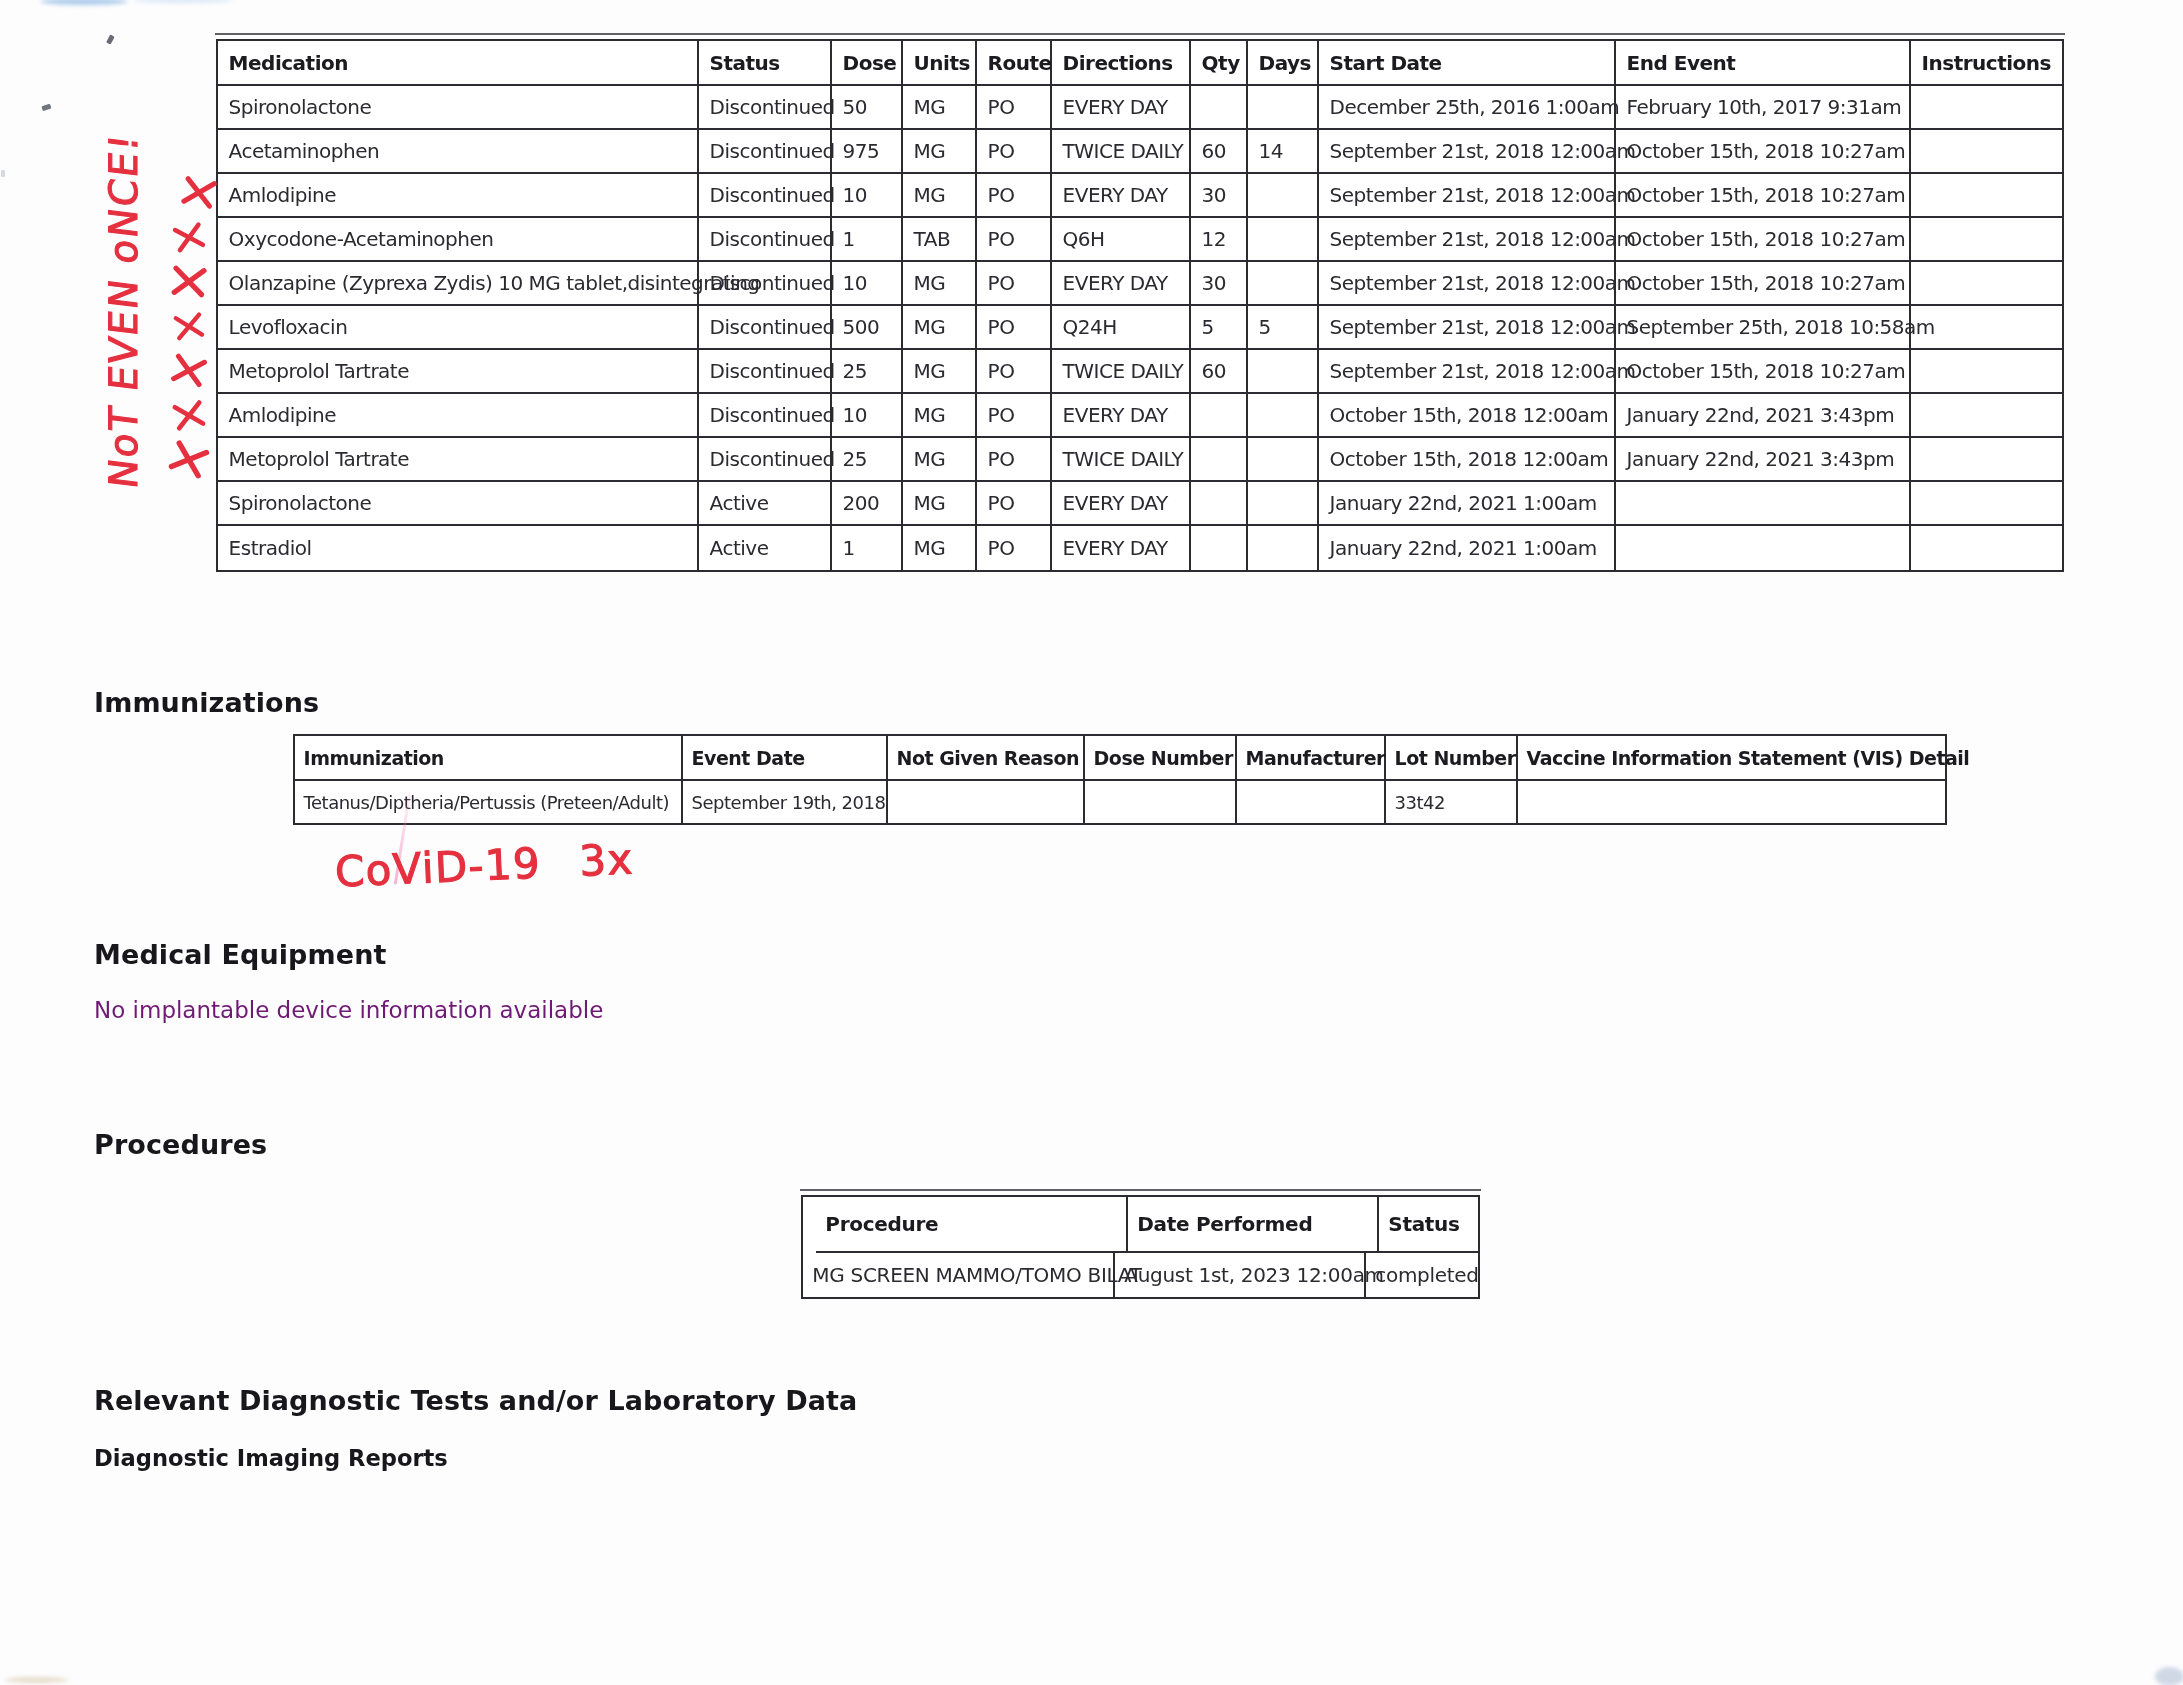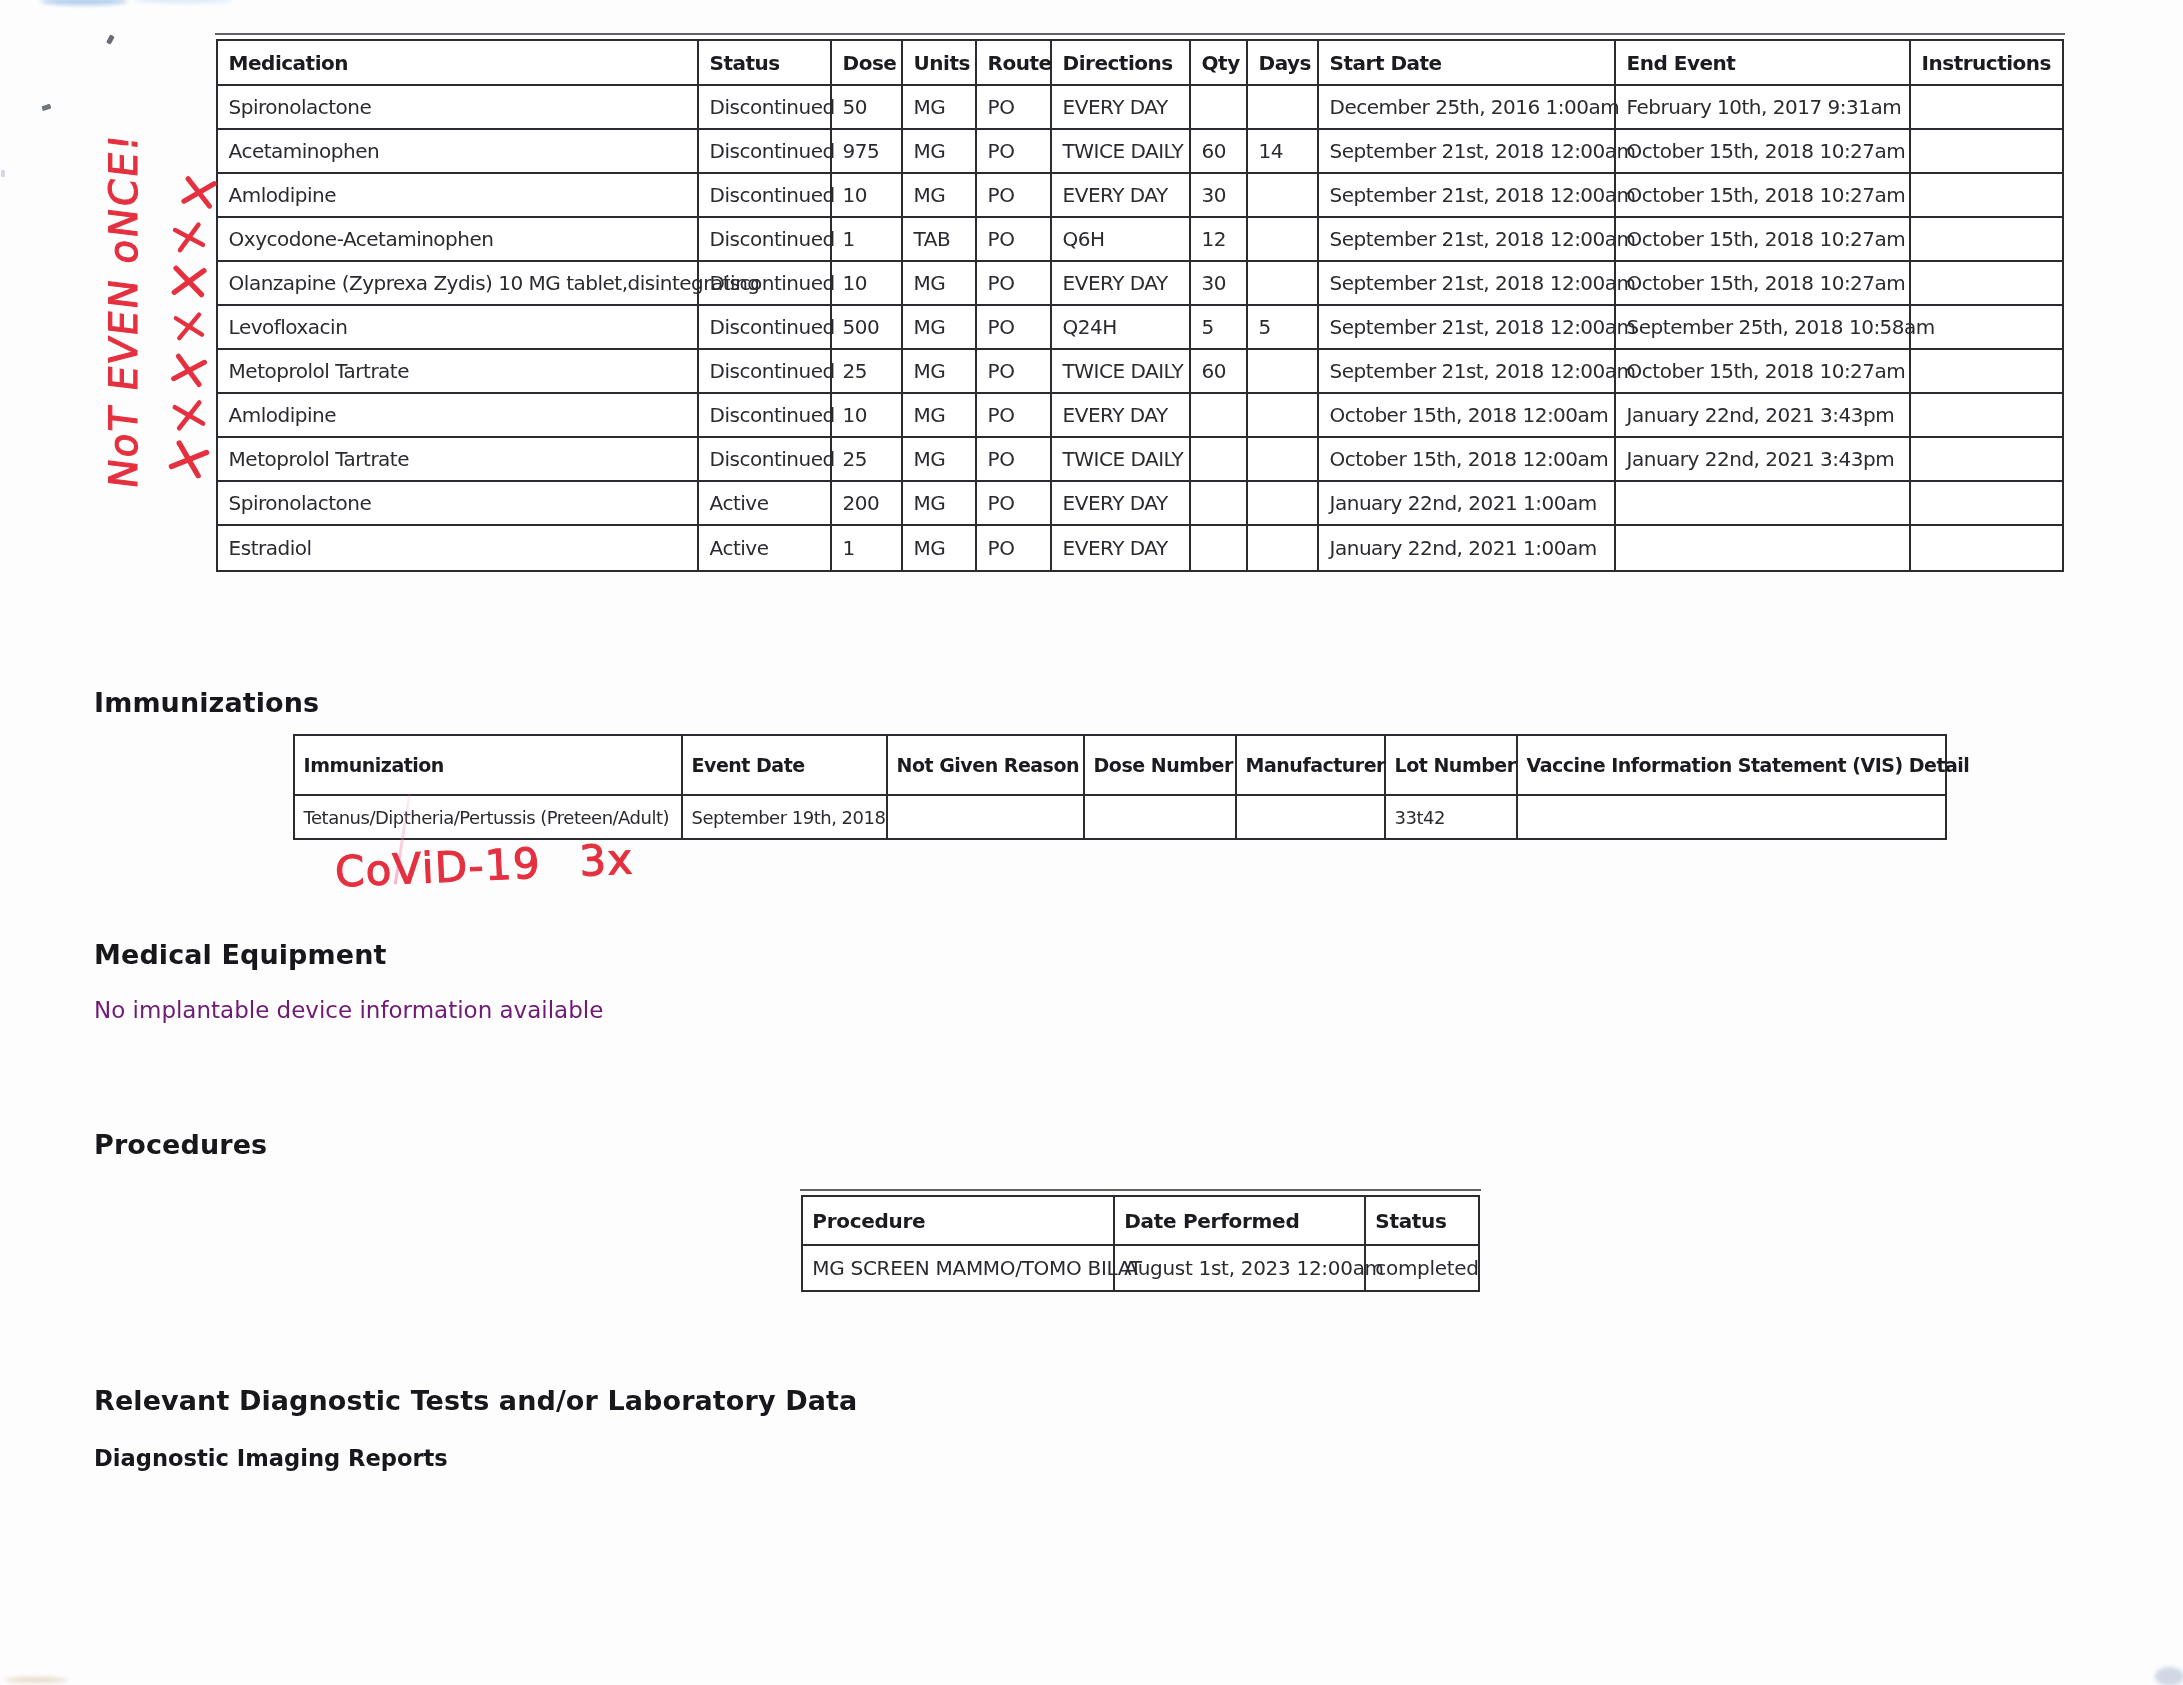--- a/index.html
+++ b/index.html
@@ -336,21 +336,21 @@
       <i></i>
     </div>
     <div class="xmark" style="left: 171px; top: 441px; transform: rotate(22deg) scale(1.08);">
       <i></i>
       <i></i>
     </div>
   </div>
 
 <div id="hd-immunizations" class="h1">Immunizations</div>
 <div id="imm-table" class="doc-table">
-    <div class="trow g-imm" style="height: 60px;">
+    <div class="trow g-imm" style="height: 45px;">
       <div class="tcell th">Immunization</div>
       <div class="tcell th">Event Date</div>
       <div class="tcell th">Not Given Reason</div>
       <div class="tcell th">Dose Number</div>
       <div class="tcell th">Manufacturer</div>
       <div class="tcell th">Lot Number</div>
       <div class="tcell th">Vaccine Information Statement (VIS) Detail</div>
     </div>
     <div class="trow g-imm" style="height: 42px; border-bottom: none;">
       <div class="tcell">Tetanus/Diptheria/Pertussis (Preteen/Adult)</div>
@@ -363,21 +363,21 @@
     </div>
   </div>
 <div id="pink-line"></div>
 <div id="note-covid" class="ink">CoViD-19  3x</div>
 
 <div id="hd-medequip" class="h1">Medical Equipment</div>
 <div id="txt-noimplant" class="body-text">No implantable device information available</div>
 
 <div id="hd-procedures" class="h1">Procedures</div>
 <div id="proc-table" class="doc-table ghost-top">
-    <div class="trow g-proc" style="height: 49px;">
+    <div class="trow g-proc" style="height: 56px; margin-left: 13px;">
       <div class="tcell th">Procedure</div>
       <div class="tcell th">Date Performed</div>
       <div class="tcell th">Status</div>
     </div>
     <div class="trow g-proc" style="height: 44px; border-bottom: none;">
       <div class="tcell">MG SCREEN MAMMO/TOMO BILAT</div>
       <div class="tcell">August 1st, 2023 12:00am</div>
       <div class="tcell">completed</div>
     </div>
   </div>

